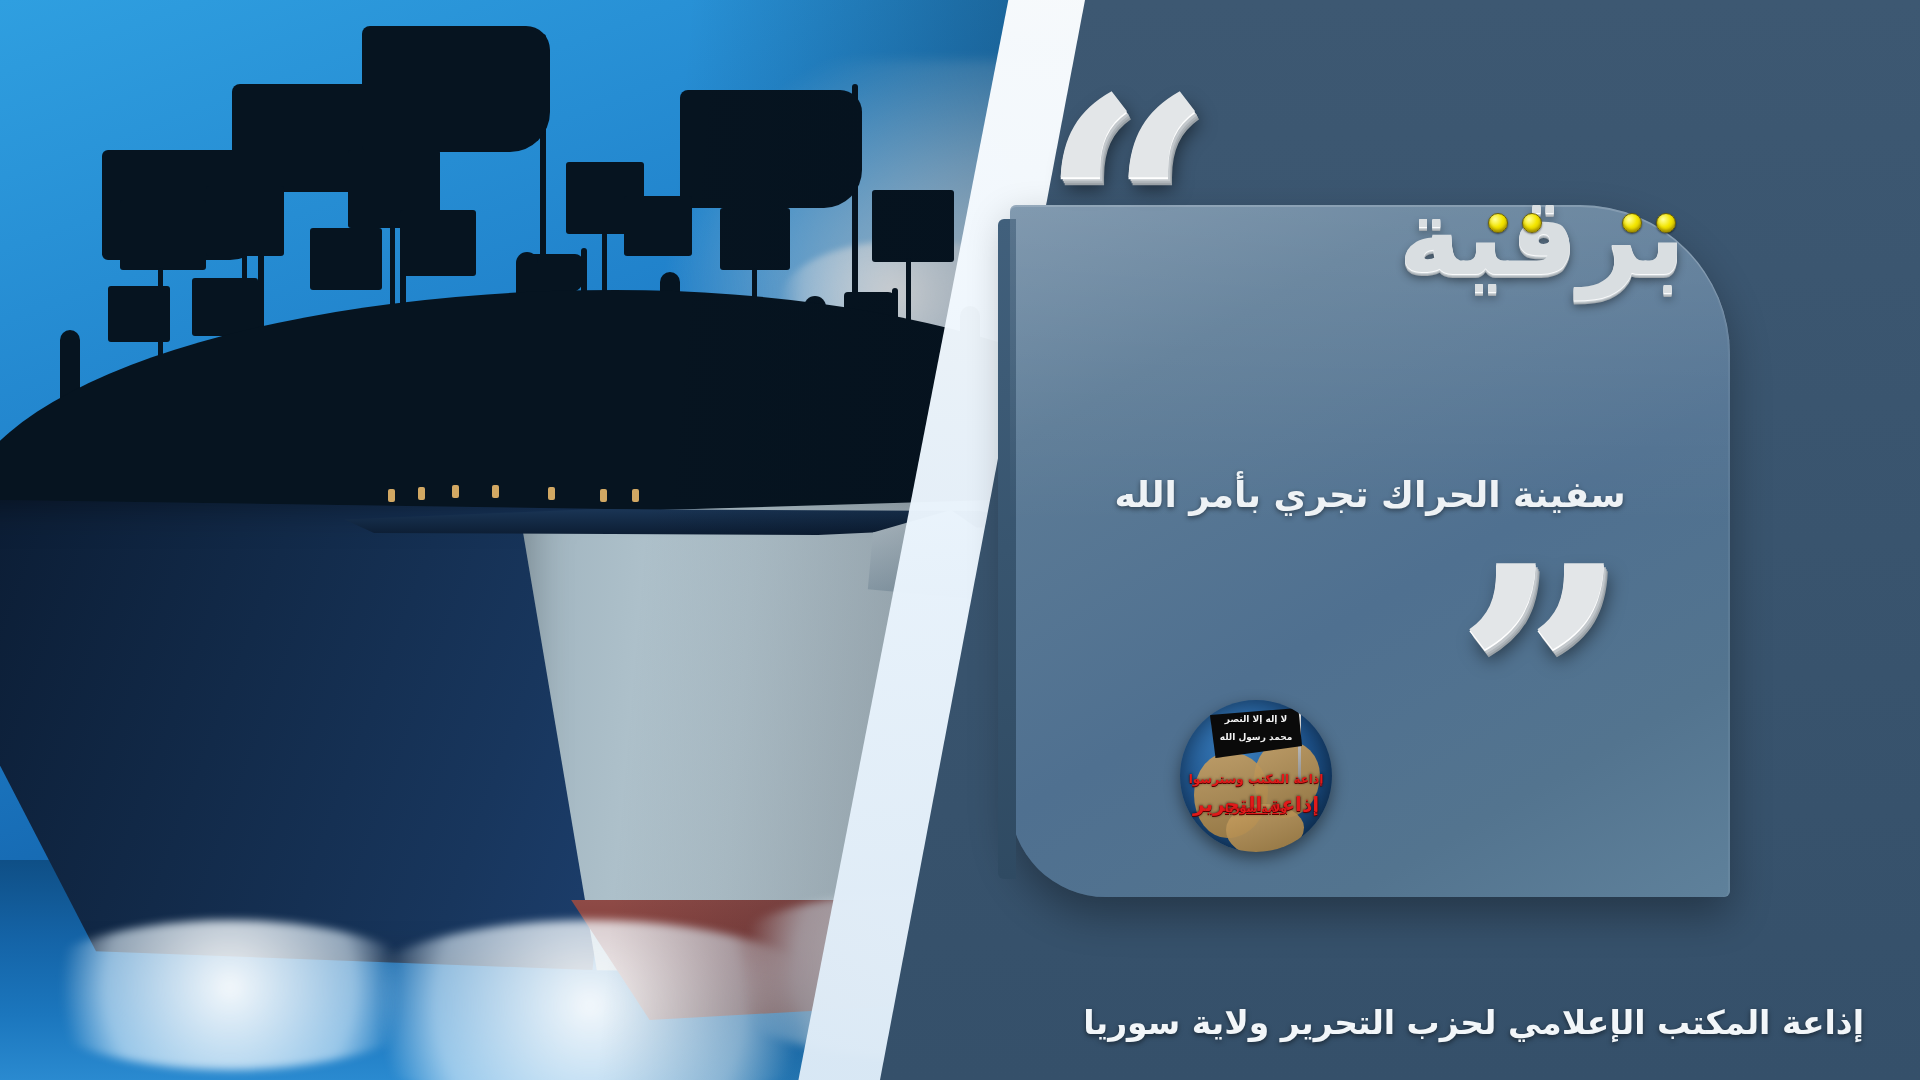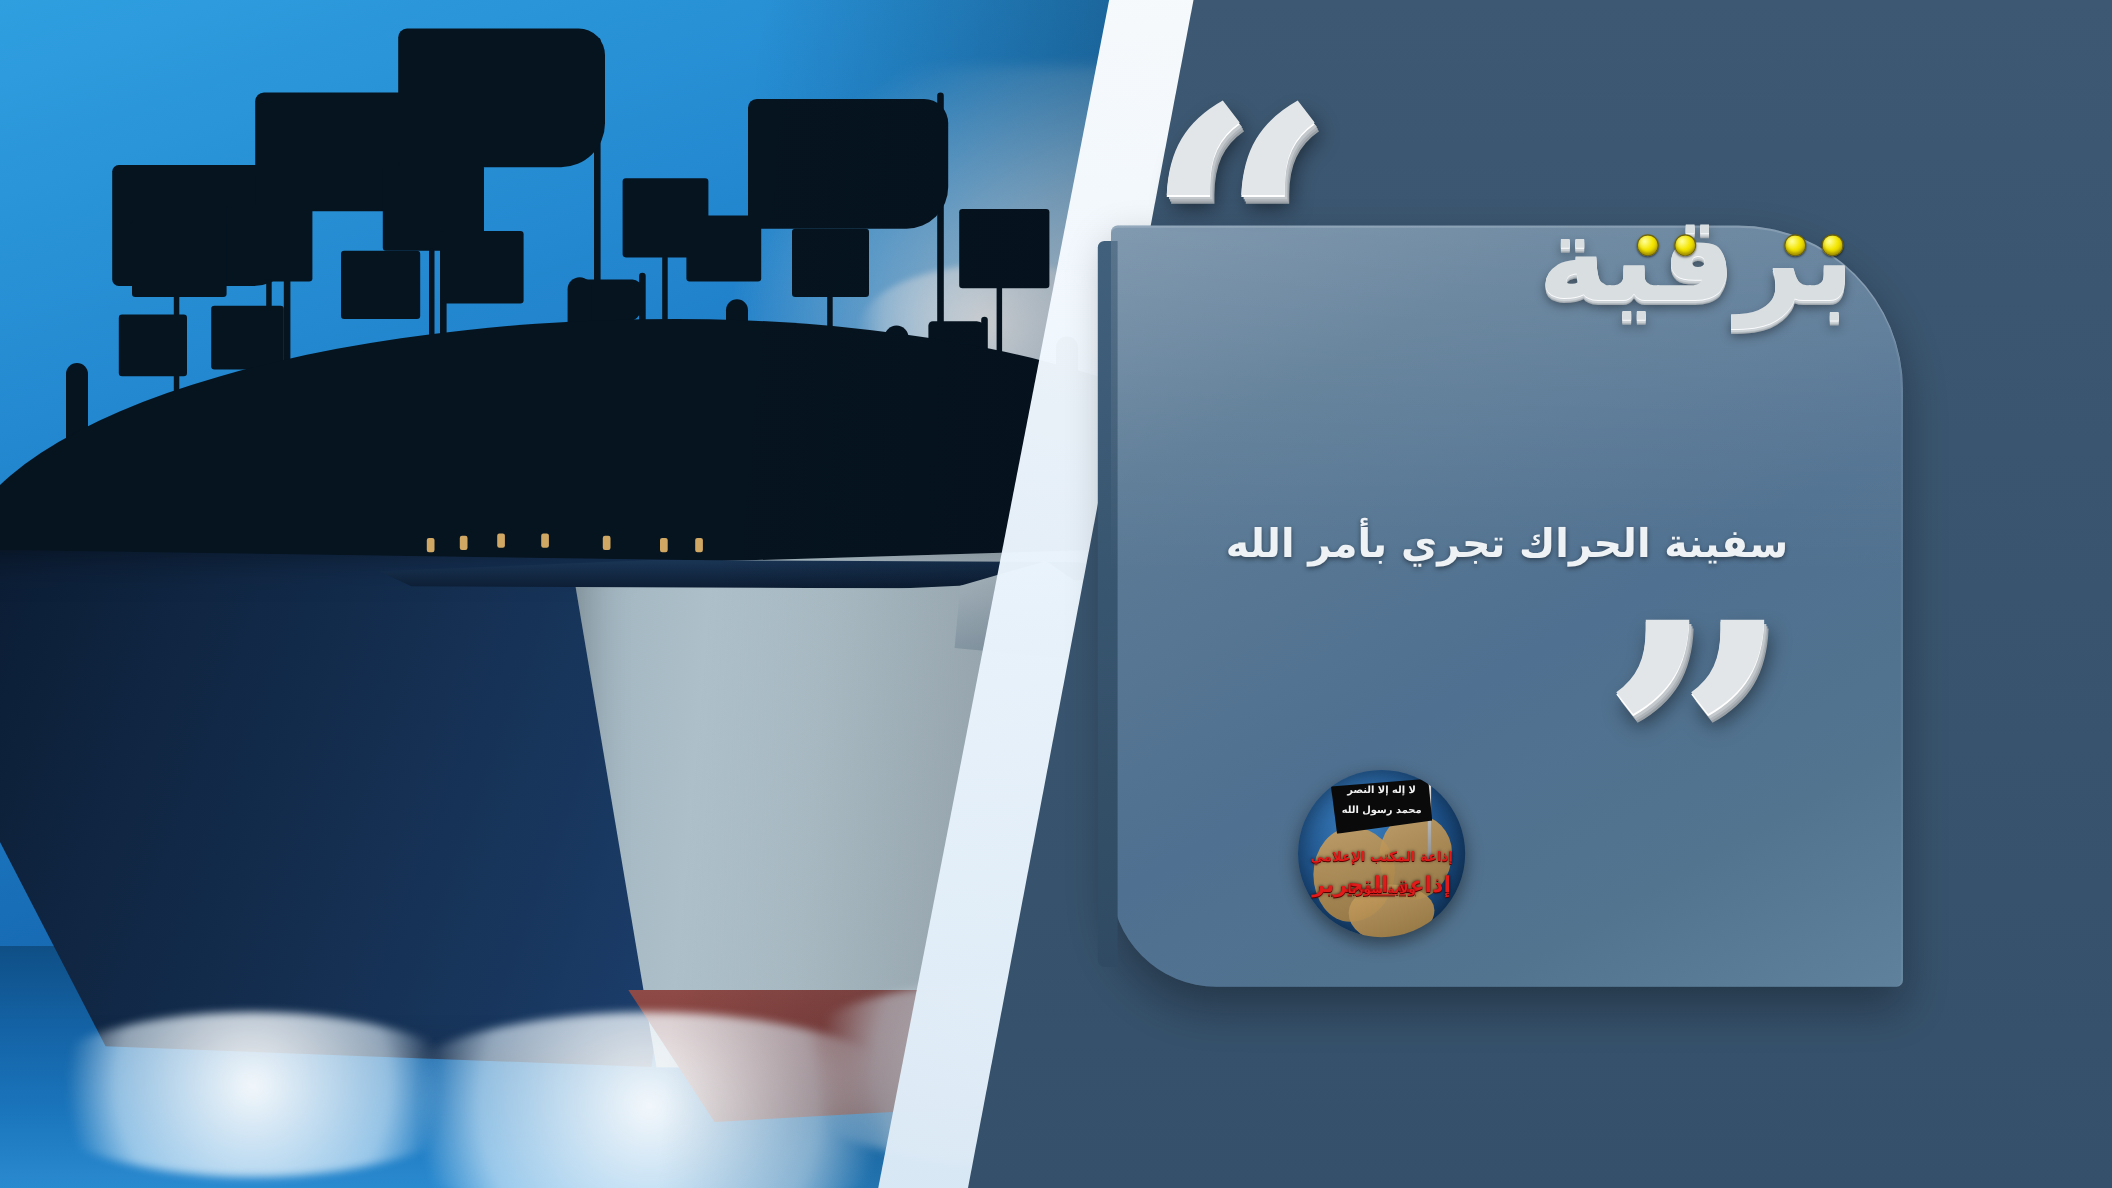--- a/index.html
+++ b/index.html
@@ -370,19 +370,20 @@
 
   <div class="logo">
     <div class="globe-land" style="left:14px;top:52px;width:74px;height:86px;"></div>
     <div class="globe-land" style="left:74px;top:40px;width:66px;height:78px;"></div>
     <div class="globe-land" style="left:46px;top:104px;width:78px;height:52px;"></div>
     <div class="pole"></div>
     <div class="banner">
       <div class="banner-txt">لا إله إلا النصر</div>
       <div class="banner-txt" style="top:24px;">محمد رسول الله</div>
     </div>
-    <div class="l1">إذاعة المكتب الإعلامي</div>
+    <div class="l1">إذاعة المكتب وسترسوا</div>
     <div class="l2">إذاعة التحرير</div>
     <div class="l3">ولاية سوريا</div>
   </div>
 
+  <div class="footer">إذاعة المكتب الإعلامي لحزب التحرير ولاية سوريا</div>
 
 </div>
 
 </body></html>

